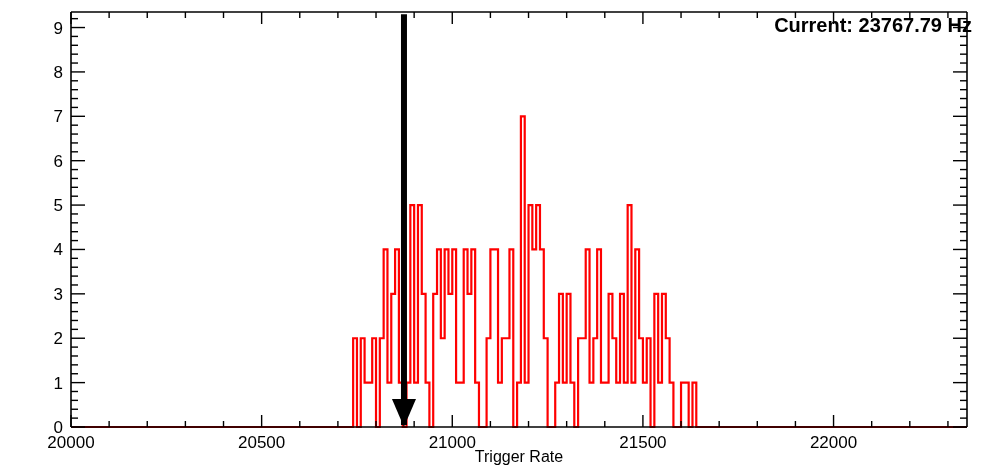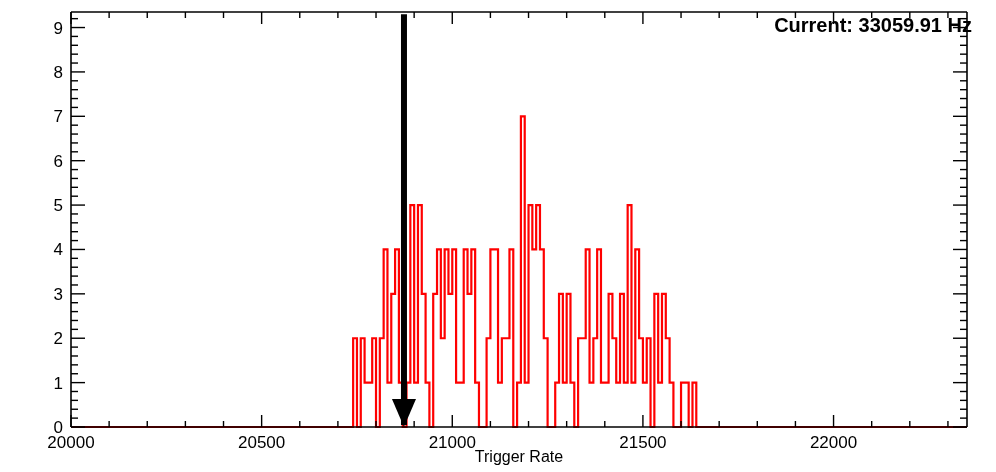--- a/index.html
+++ b/index.html
@@ -207,15 +207,15 @@
         <text x="63" y="211.07486631016042" text-anchor="end" class="tick-label">5</text>
         <text x="63" y="166.6898395721925" text-anchor="end" class="tick-label">6</text>
         <text x="63" y="122.3048128342246" text-anchor="end" class="tick-label">7</text>
         <text x="63" y="77.9197860962567" text-anchor="end" class="tick-label">8</text>
         <text x="63" y="33.53475935828874" text-anchor="end" class="tick-label">9</text>
       </g>
 
     <text id="xlabel-text" class="axis-title" x="519" y="462" text-anchor="middle">Trigger Rate</text>
   </svg>
 
-  <div id="current-readout">Current: 33059.91 Hz</div>
+  <div id="current-readout">Current: 23767.79 Hz</div>
 
 </div>
 
 </body></html>

